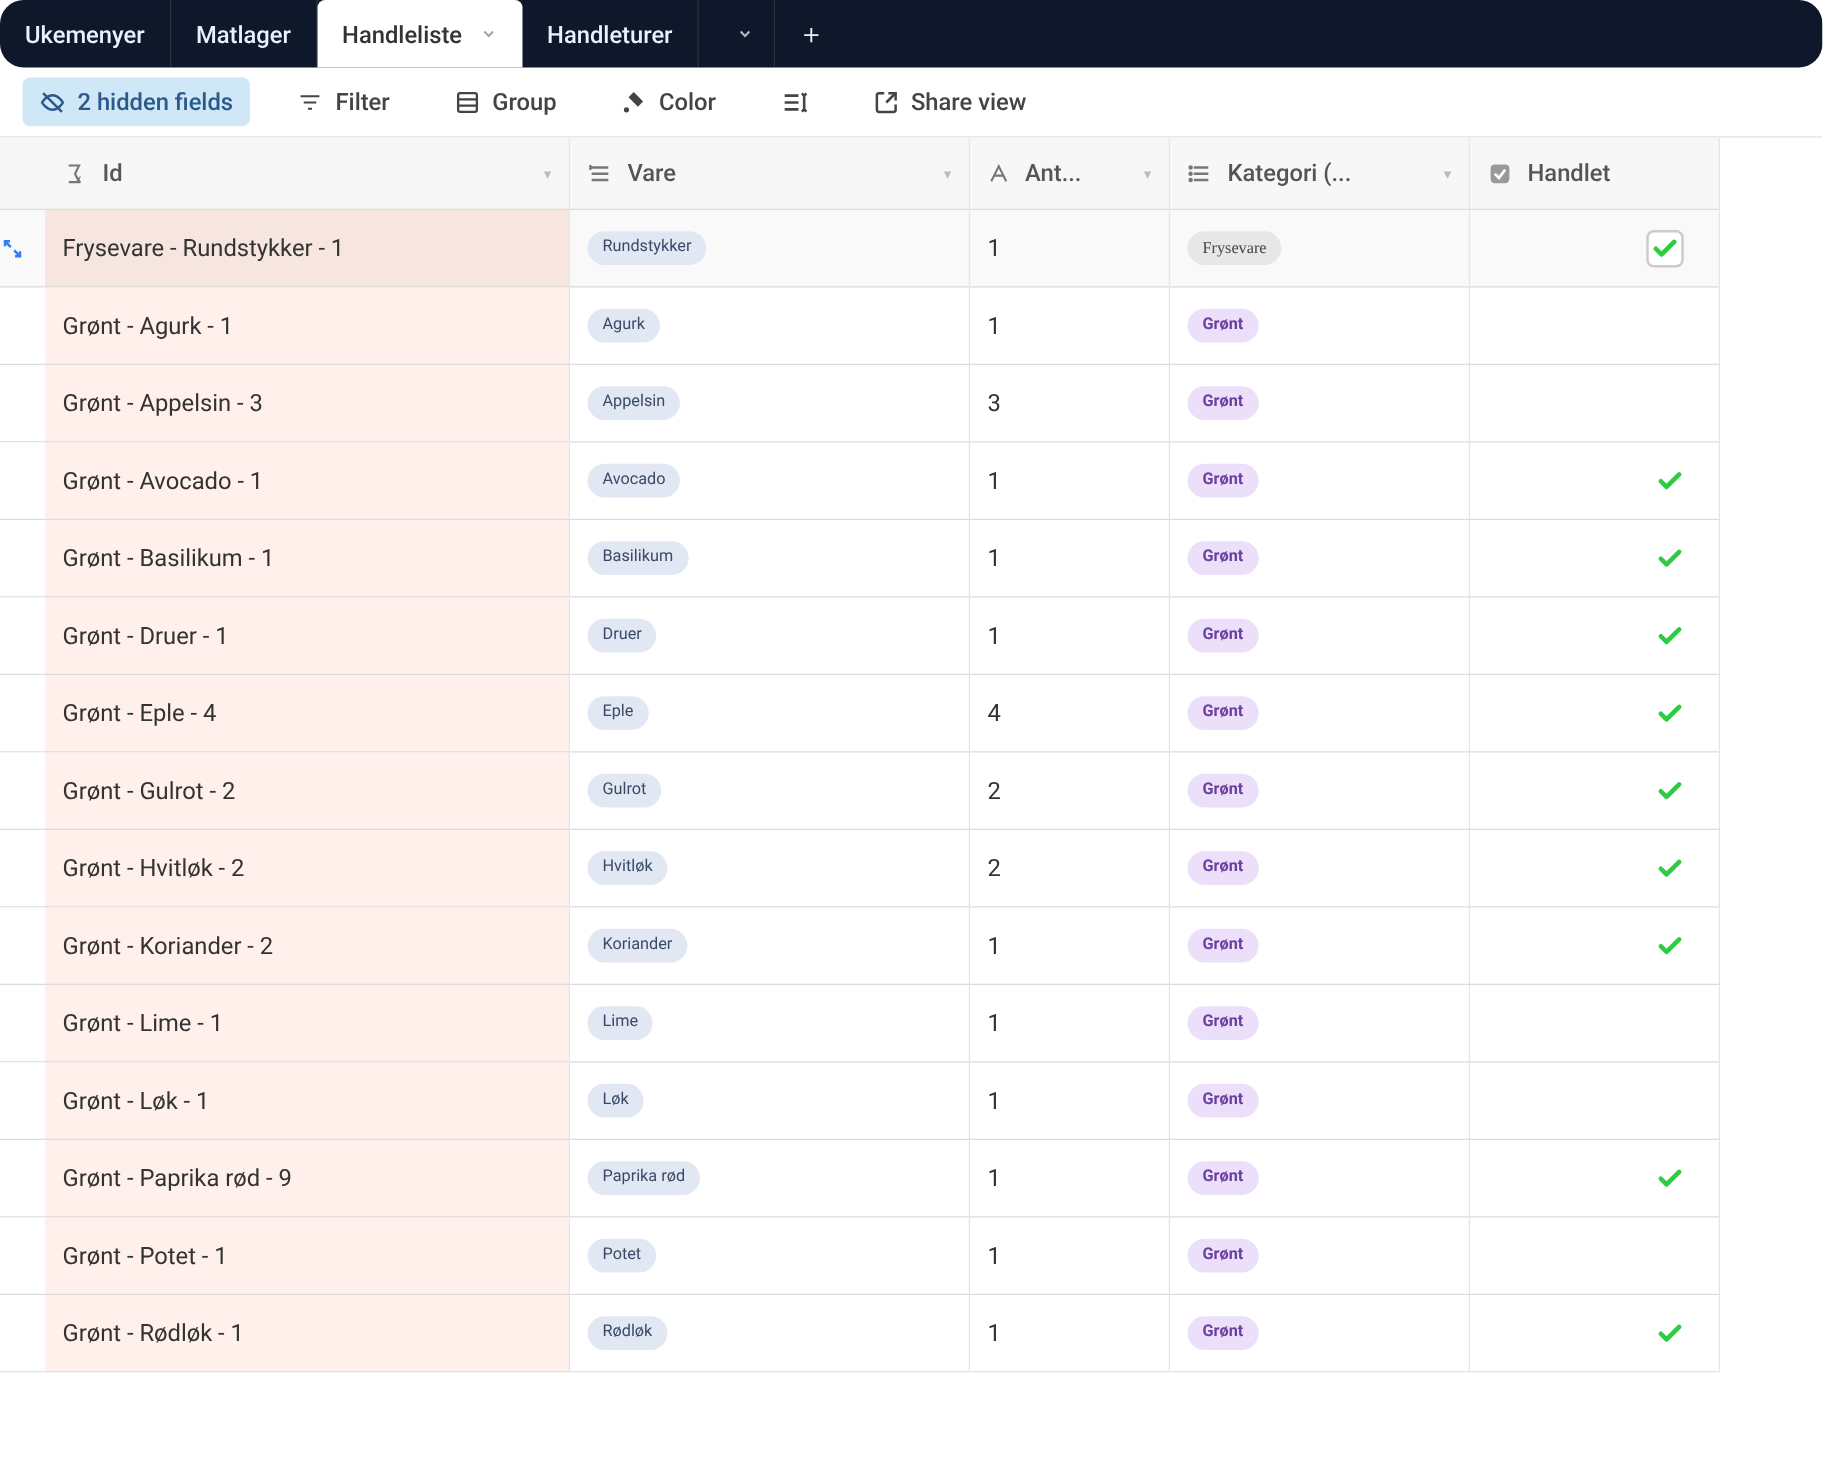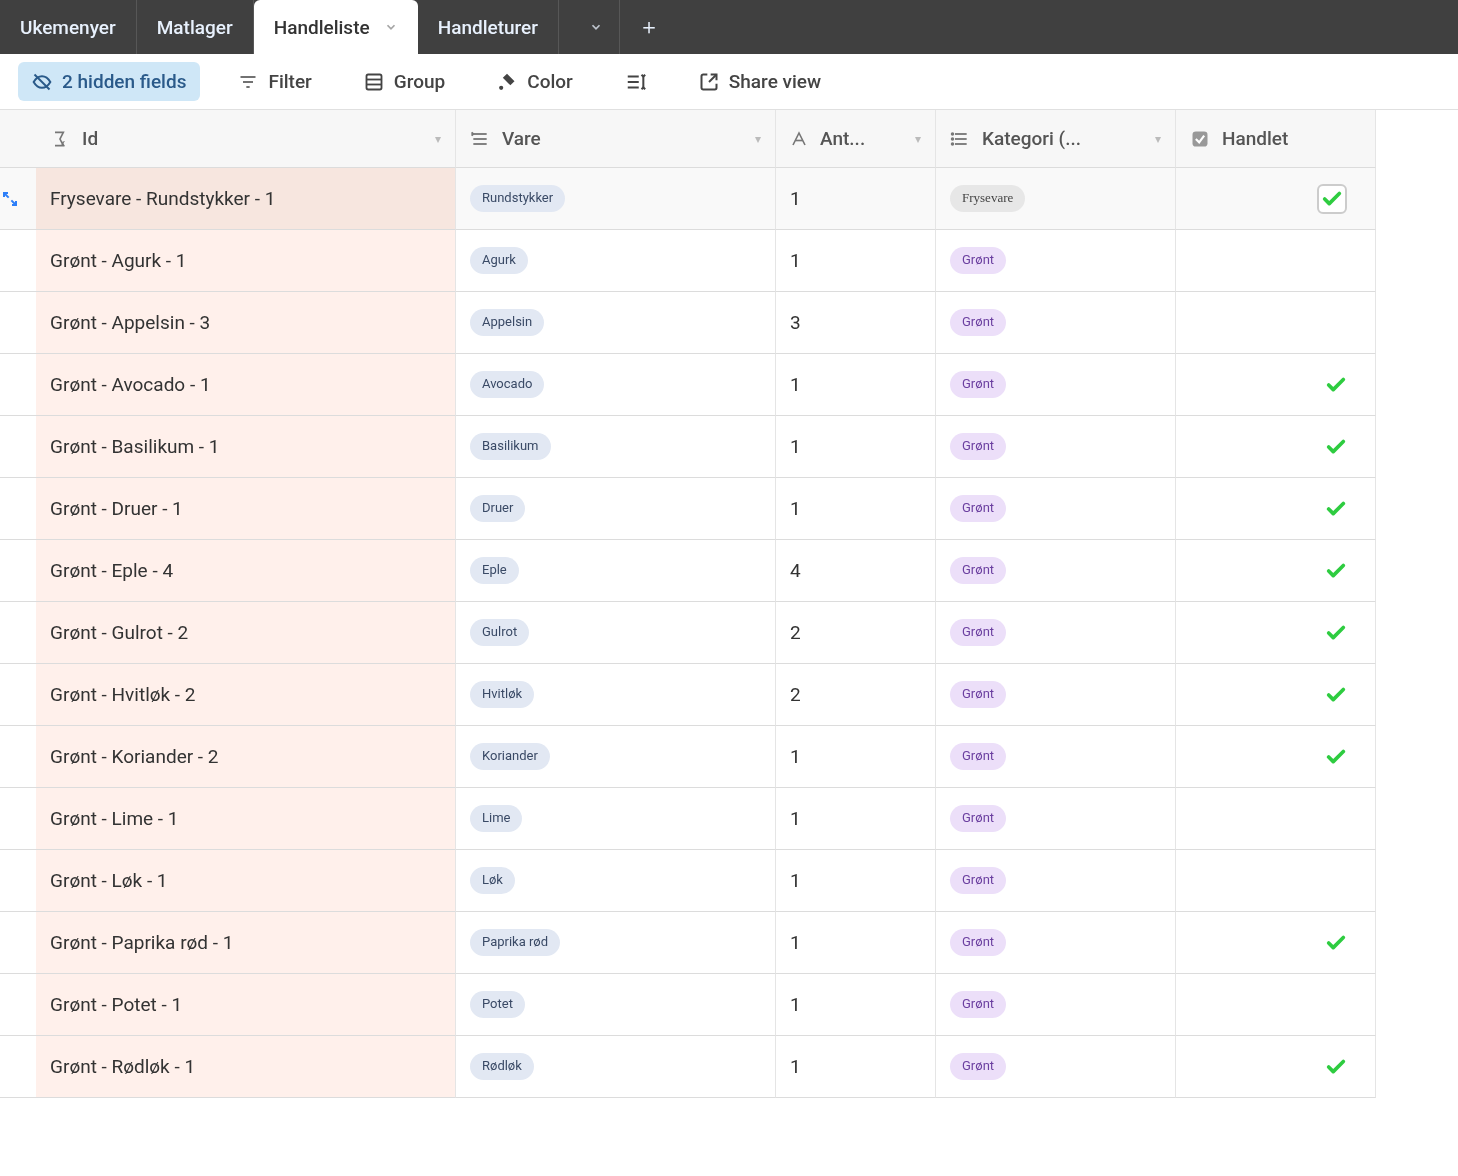--- a/index.html
+++ b/index.html
@@ -9,21 +9,22 @@
     color: #333;
     background: #fff;
     width: 1458px;
   }
 
   
   .tabs-bar {
     display: flex;
     align-items: stretch;
     height: 54px;
-    background: #404040;
+    background: #0f172a;
+    border-radius: 19px;
   }
   .tab {
     display: flex;
     align-items: center;
     padding: 0 20px;
     color: #e8f1fd;
     font-size: 19px;
     font-weight: 500;
     cursor: pointer;
     border-right: 1px solid rgba(255,255,255,0.12);
@@ -103,21 +104,21 @@
   .row.hovered .cell.idcell { background:#f7e6df; }
 
   .tag {
     display: inline-block;
     padding: 4px 12px;
     border-radius: 14px;
     font-size: 13px;
     line-height: 1.4;
   }
   .tag.vare { background: #e2e8f3; color: #3a4a66; }
-  .tag.cat-gront { background: #ecdff9; color: #6b3fa0; }
+  .tag.cat-gront { background: #ecdff9; color: #6b3fa0; font-weight: bold; }
   .tag.cat-fryse { background: #e7e7e7; color: #444; font-family: Liberation Serif, serif; }
 
   .check-green {
     color: #2ecc40;
     font-weight: 700;
   }
   .handlet-box {
     width: 30px; height: 30px;
     border: 2px solid #ccc;
     border-radius: 6px;
@@ -439,21 +440,21 @@
           <span class="tag cat-gront">Grønt</span>
         </div><div class="cell handlet-cell"></div></div><div class="row" style="display: contents;"><div class="cell row-start"></div><div class="cell idcell">
           <span>Grønt - Løk - 1</span>
         </div><div class="cell">
           <span class="tag vare">Løk</span>
         </div><div class="cell">
           <span>1</span>
         </div><div class="cell">
           <span class="tag cat-gront">Grønt</span>
         </div><div class="cell handlet-cell"></div></div><div class="row" style="display: contents;"><div class="cell row-start"></div><div class="cell idcell">
-          <span>Grønt - Paprika rød - 1</span>
+          <span>Grønt - Paprika rød - 9</span>
         </div><div class="cell">
           <span class="tag vare">Paprika rød</span>
         </div><div class="cell">
           <span>1</span>
         </div><div class="cell">
           <span class="tag cat-gront">Grønt</span>
         </div><div class="cell handlet-cell">
           <span class="check-green">
             <svg width="22" height="22" viewBox="0 0 24 24" fill="none" stroke="#2ecc40" stroke-width="4" stroke-linecap="round" stroke-linejoin="round">
               <polyline points="4 12 9 17 20 6"></polyline>

